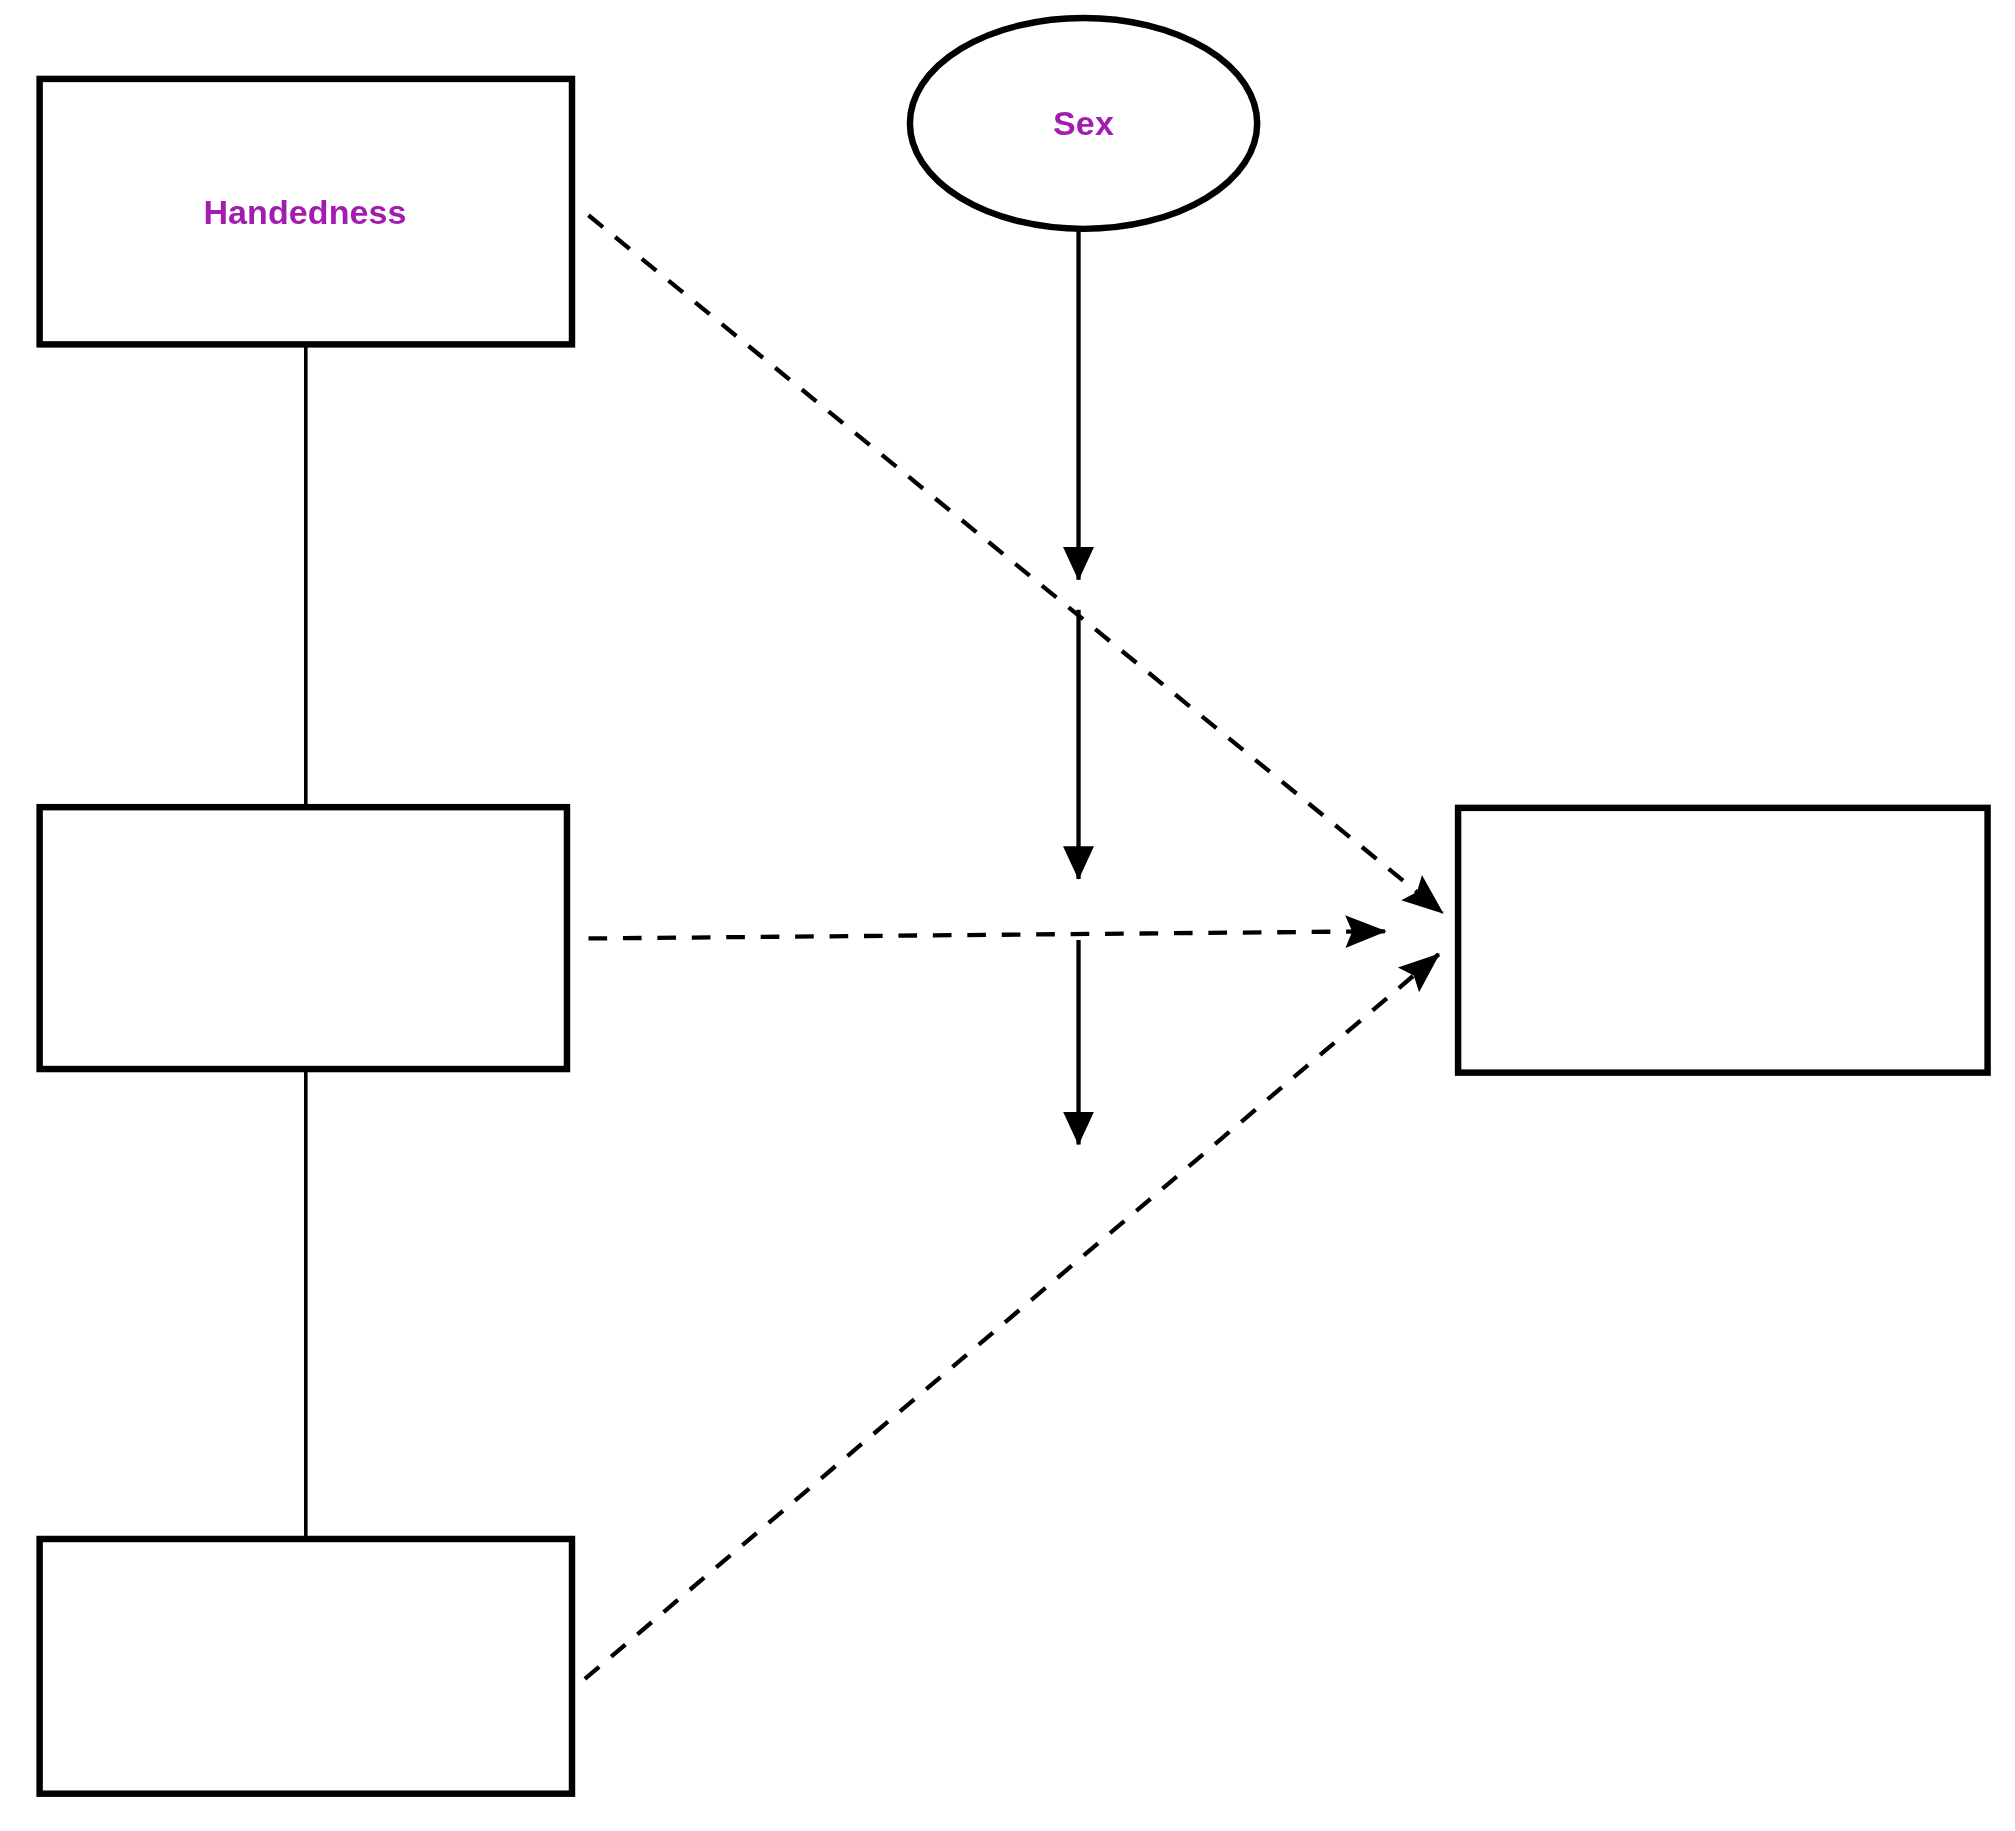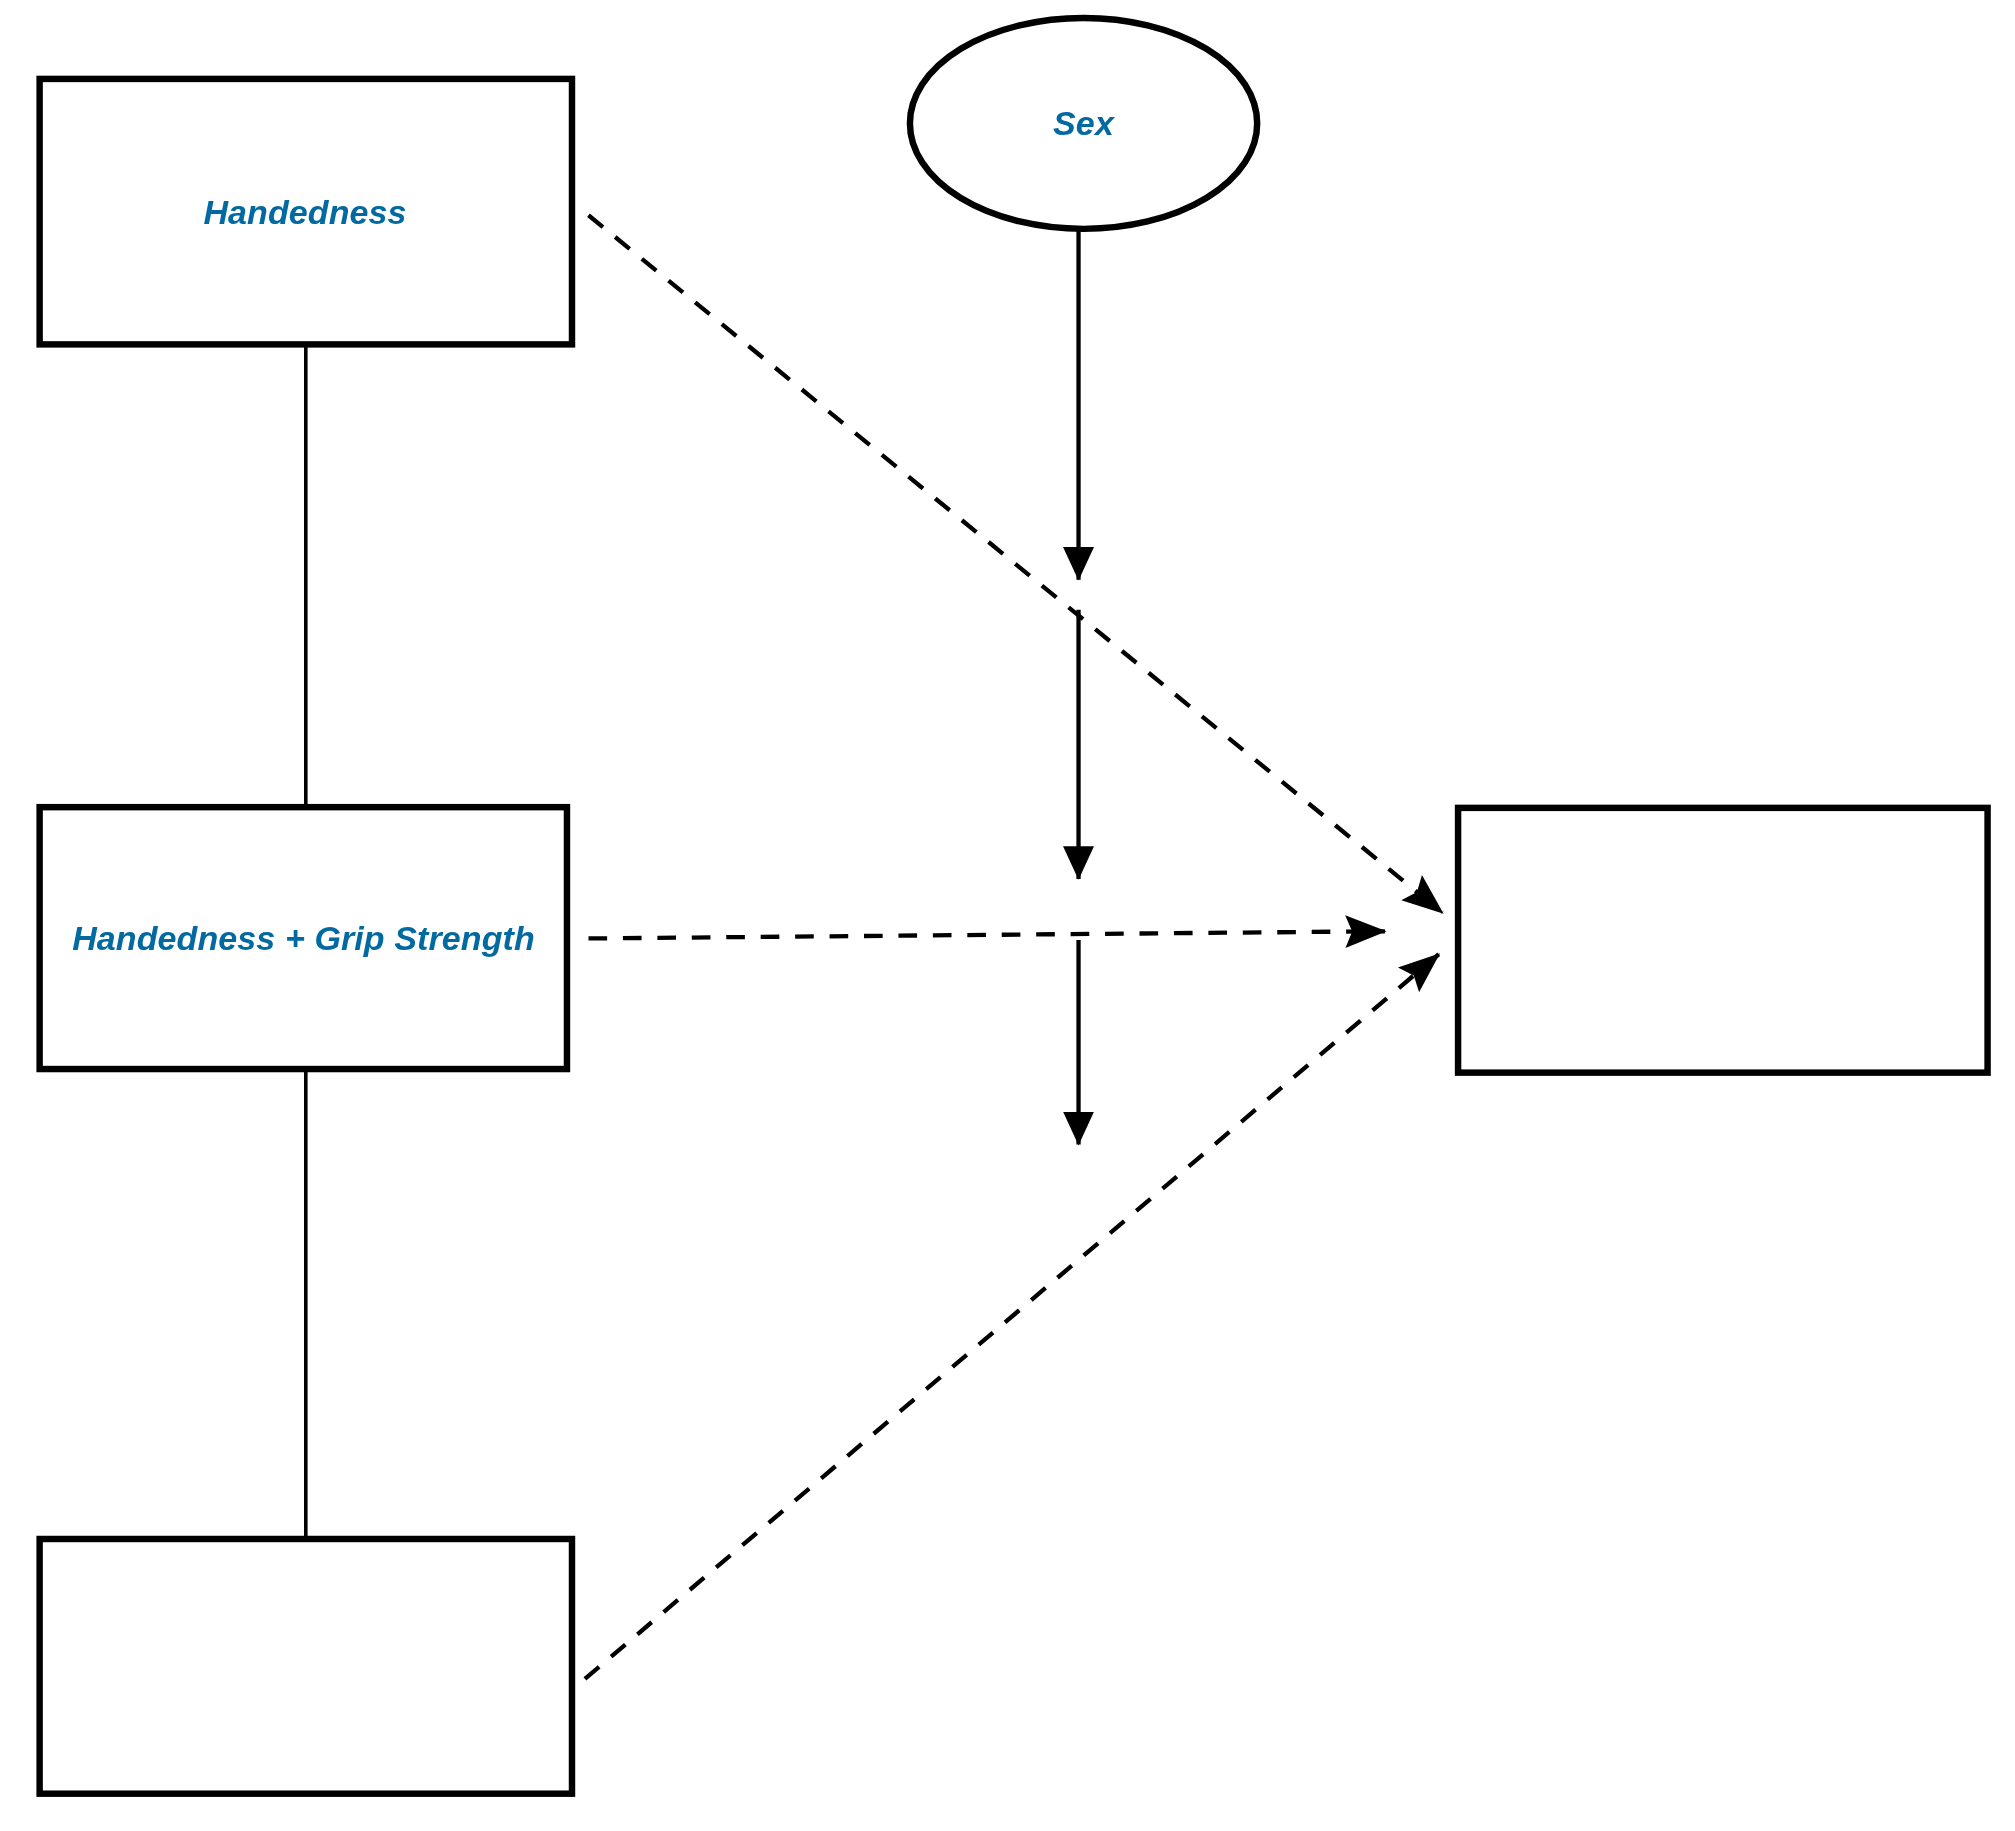--- a/index.html
+++ b/index.html
@@ -26,26 +26,25 @@
     height: 1831px;
   }
   .node-label {
     position: absolute;
     display: flex;
     align-items: center;
     justify-content: center;
     text-align: center;
     font-family: "Liberation Sans", sans-serif;
     font-weight: bold;
-    color: #0369a1;
+    color: #a21caf;
     line-height: 1.30;
     letter-spacing: 0.1px;
     pointer-events: none;
     user-select: none;
-    font-style: italic;
   }
   .box-label   { font-size: 34px; }
   .oval-label  { font-size: 34px; }
 </style>
 </head>
 <body>
 
 <div id="canvas">
 
   <svg id="diagram-svg" viewBox="0 0 2808 2552" xmlns="http://www.w3.org/2000/svg">
@@ -82,20 +81,19 @@
     <rect x="55" y="2145" width="742" height="355" fill="#ffffff" stroke="#000000" stroke-width="9"></rect>
 
     <rect x="2032" y="1126" width="738" height="369" fill="#ffffff" stroke="#000000" stroke-width="9"></rect>
 
     <ellipse cx="1510" cy="172" rx="242" ry="147" fill="#ffffff" stroke="#000000" stroke-width="9"></ellipse>
 
   </svg>
 
   <div class="node-label box-label" style="left:39px; top:79px; width:532px; height:266px;text-align:right;">Handedness</div>
 
-  <div class="node-label box-label" style="left:54px; top:807px; width:499px; height:262px;">Handedness + Grip Strength</div>
 
 
   <div class="node-label oval-label" style="left:910px; top:18px; width:347px; height:211px;">Sex</div>
 
 
 </div>
 
 
 </body></html>

